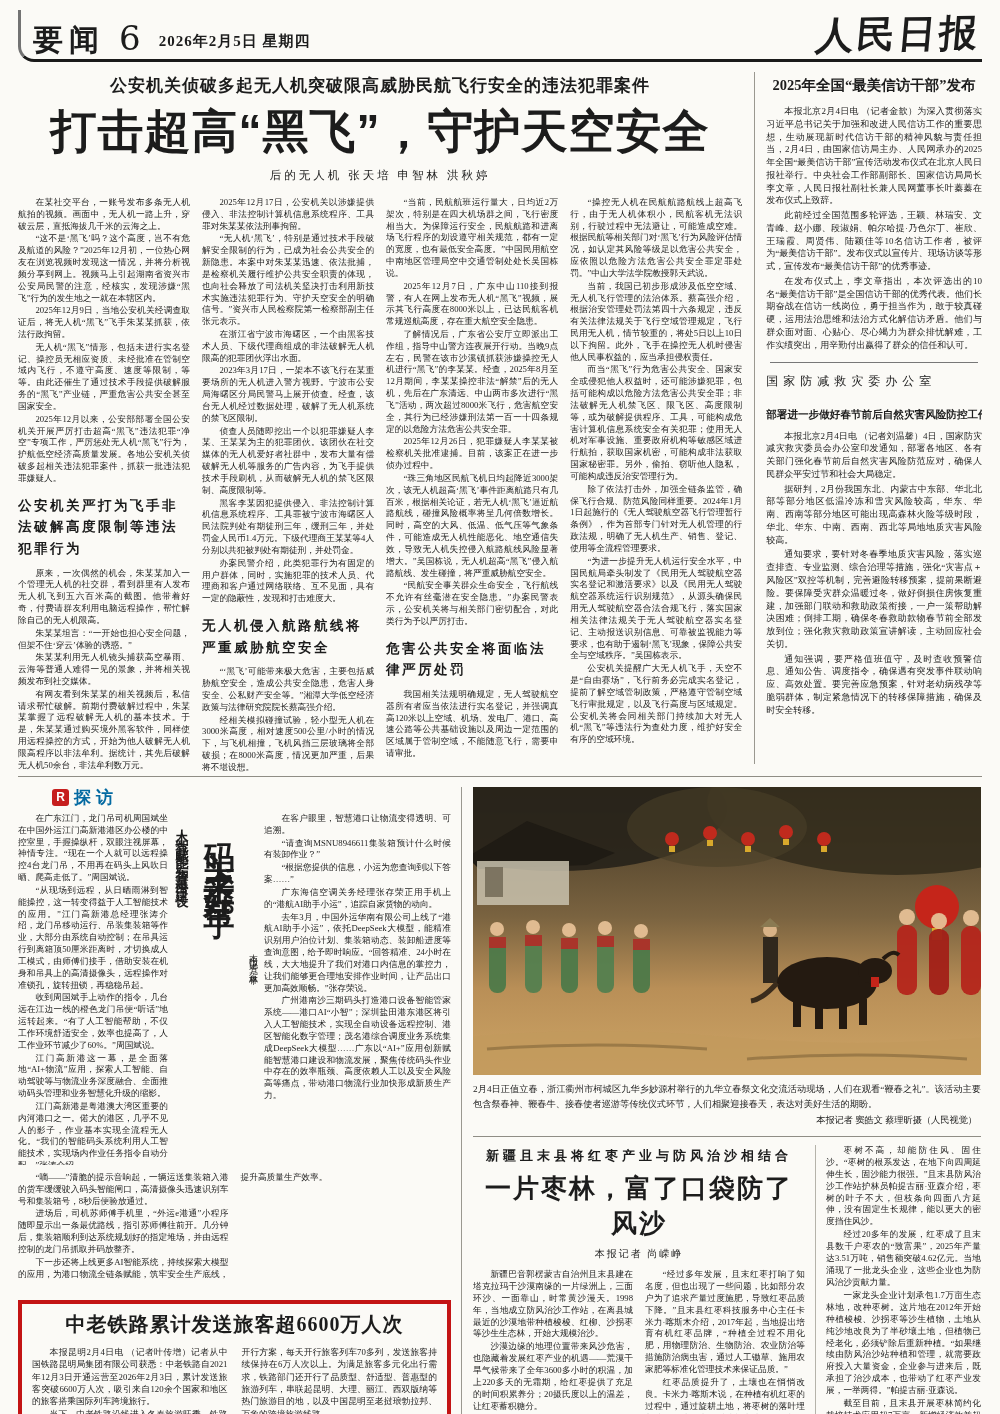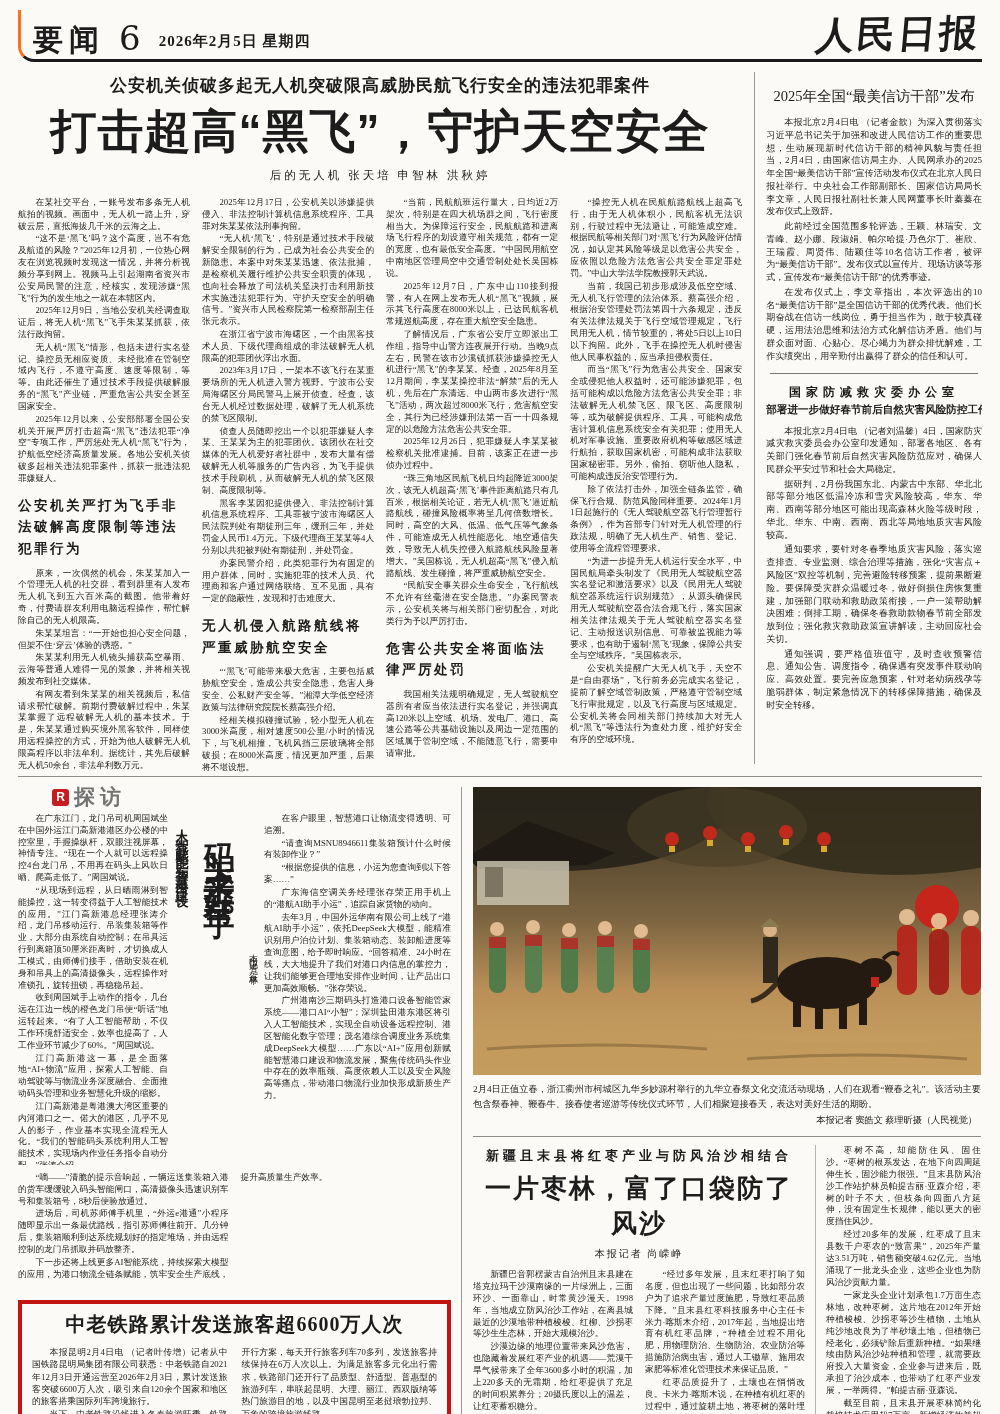--- a/index.html
+++ b/index.html
@@ -3,21 +3,21 @@
 <meta charset="utf-8">
 <style>
   * { box-sizing: border-box; margin: 0; padding: 0; }
   html,body { background:#e8e6e0; }
   .page { width:1000px; height:1414px; margin:0 auto; background:#fbfaf6; color:#1c1c1c;
           font-family:"Liberation Serif","DejaVu Serif",serif; overflow:hidden; position:relative; }
   .inner { padding:10px 18px 0; }
 
   
   .hd { display:flex; align-items:flex-end; height:52px;
-        border-left:3px solid #f97316; border-bottom:3px solid #1a1a1a;
+        border-left:3px solid #737373; border-bottom:3px solid #1a1a1a;
         border-bottom-left-radius:16px; padding:0 2px 4px 12px; }
   .hd-section { font-size:30px; font-weight:700; letter-spacing:6px; line-height:1; }
   .hd-pageno { font-size:34px; font-weight:400; margin-left:14px; line-height:1;
                font-family:"DejaVu Serif",serif; }
   .hd-date { font-size:15px; font-weight:700; margin:0 0 4px 18px; letter-spacing:1px; }
   .hd-spacer { flex:1; }
   .masthead { font-size:38px; font-weight:900; letter-spacing:3px; line-height:1;
               transform:skewX(-6deg) rotate(-1deg); margin-bottom:2px; }
 
   
@@ -32,40 +32,40 @@
               font-weight:900; font-size:46px; letter-spacing:1px; line-height:1.15; margin-bottom:10px; }
   .byline { text-align:center; font-size:11.5px; letter-spacing:3px; margin-bottom:14px; }
 
   .mcols { column-count:4; column-gap:12px; column-fill:auto; height:578px; overflow:hidden;
            font-size:8.7px; line-height:1.36; text-align:justify; }
   .mcols p { text-indent:2em; margin-bottom:1px; }
   .sub { font-family:"Liberation Sans","DejaVu Sans",sans-serif; font-weight:700;
          font-size:13.5px; line-height:1.6; letter-spacing:2.5px; text-indent:0;
          margin:10px 0 8px; text-align:left; }
 
-  .r-title { text-align:center; font-weight:400; font-size:14.5px; letter-spacing:0;
-             margin:15px 0 10px; white-space:nowrap; }
+  .r-title { text-align:center; font-weight:700; font-size:14.5px; letter-spacing:0;
+             margin:4px 0 10px; white-space:nowrap; }
   .r-body p { font-size:9px; line-height:1.42; text-indent:2em; text-align:justify; margin-bottom:2px; }
   .r-div { border-top:1px solid #777; margin:10px 4px; }
-  .org-line { text-align:center; font-size:12px; letter-spacing:5px; margin:4px 0 2px; font-weight:700; }
+  .org-line { font-size:12px; letter-spacing:5px; margin:4px 0 18px; font-weight:400; }
   .r2-title { text-align:center; font-family:"Liberation Sans","DejaVu Sans",sans-serif;
               font-weight:700; font-size:10.6px; margin-bottom:8px; white-space:nowrap; }
 
   .hrule { border-top:1px solid #8f8d85; margin:12px 0 10px; }
 
   
   .bottom { display:flex; height:648px; }
   .b-left { width:443px; padding-right:10px; }
   .b-right { width:519px; padding-left:11px; }
 
   .tf-head { display:flex; align-items:center; gap:5px; margin:0 0 6px 34px; height:20px; }
   .tf-logo { width:17px; height:17px; background:#c61e1e; color:#fff; border-radius:3px;
              font-family:"Liberation Sans","DejaVu Sans",sans-serif; font-weight:900; font-size:12px;
              display:flex; align-items:center; justify-content:center; }
-  .tf-name { color:#737373; font-weight:900; font-size:21px; letter-spacing:5px;
+  .tf-name { color:#0369a1; font-weight:900; font-size:17px; letter-spacing:5px;
              font-family:"Liberation Sans","DejaVu Sans",sans-serif; }
   .tf-top { display:flex; height:352px; overflow:hidden; }
   .tf-c1 { width:150px; height:352px; overflow:hidden; }
   .tf-c2 { flex:1; height:352px; overflow:hidden; }
   .tf-c1 p, .tf-c2 p, .tf-bottom p { font-size:8.7px; line-height:1.36; text-align:justify;
             text-indent:2em; margin-bottom:1px; }
   .tf-vert { width:96px; display:flex; justify-content:center; gap:7px; padding-top:6px; }
   .v-kicker { writing-mode:vertical-rl; font-size:13px; font-weight:700; letter-spacing:5px; height:330px; }
   .v-title { writing-mode:vertical-rl; font-size:31px; font-weight:900; letter-spacing:9px;
              height:345px; font-family:"Liberation Serif","DejaVu Serif",serif; }

